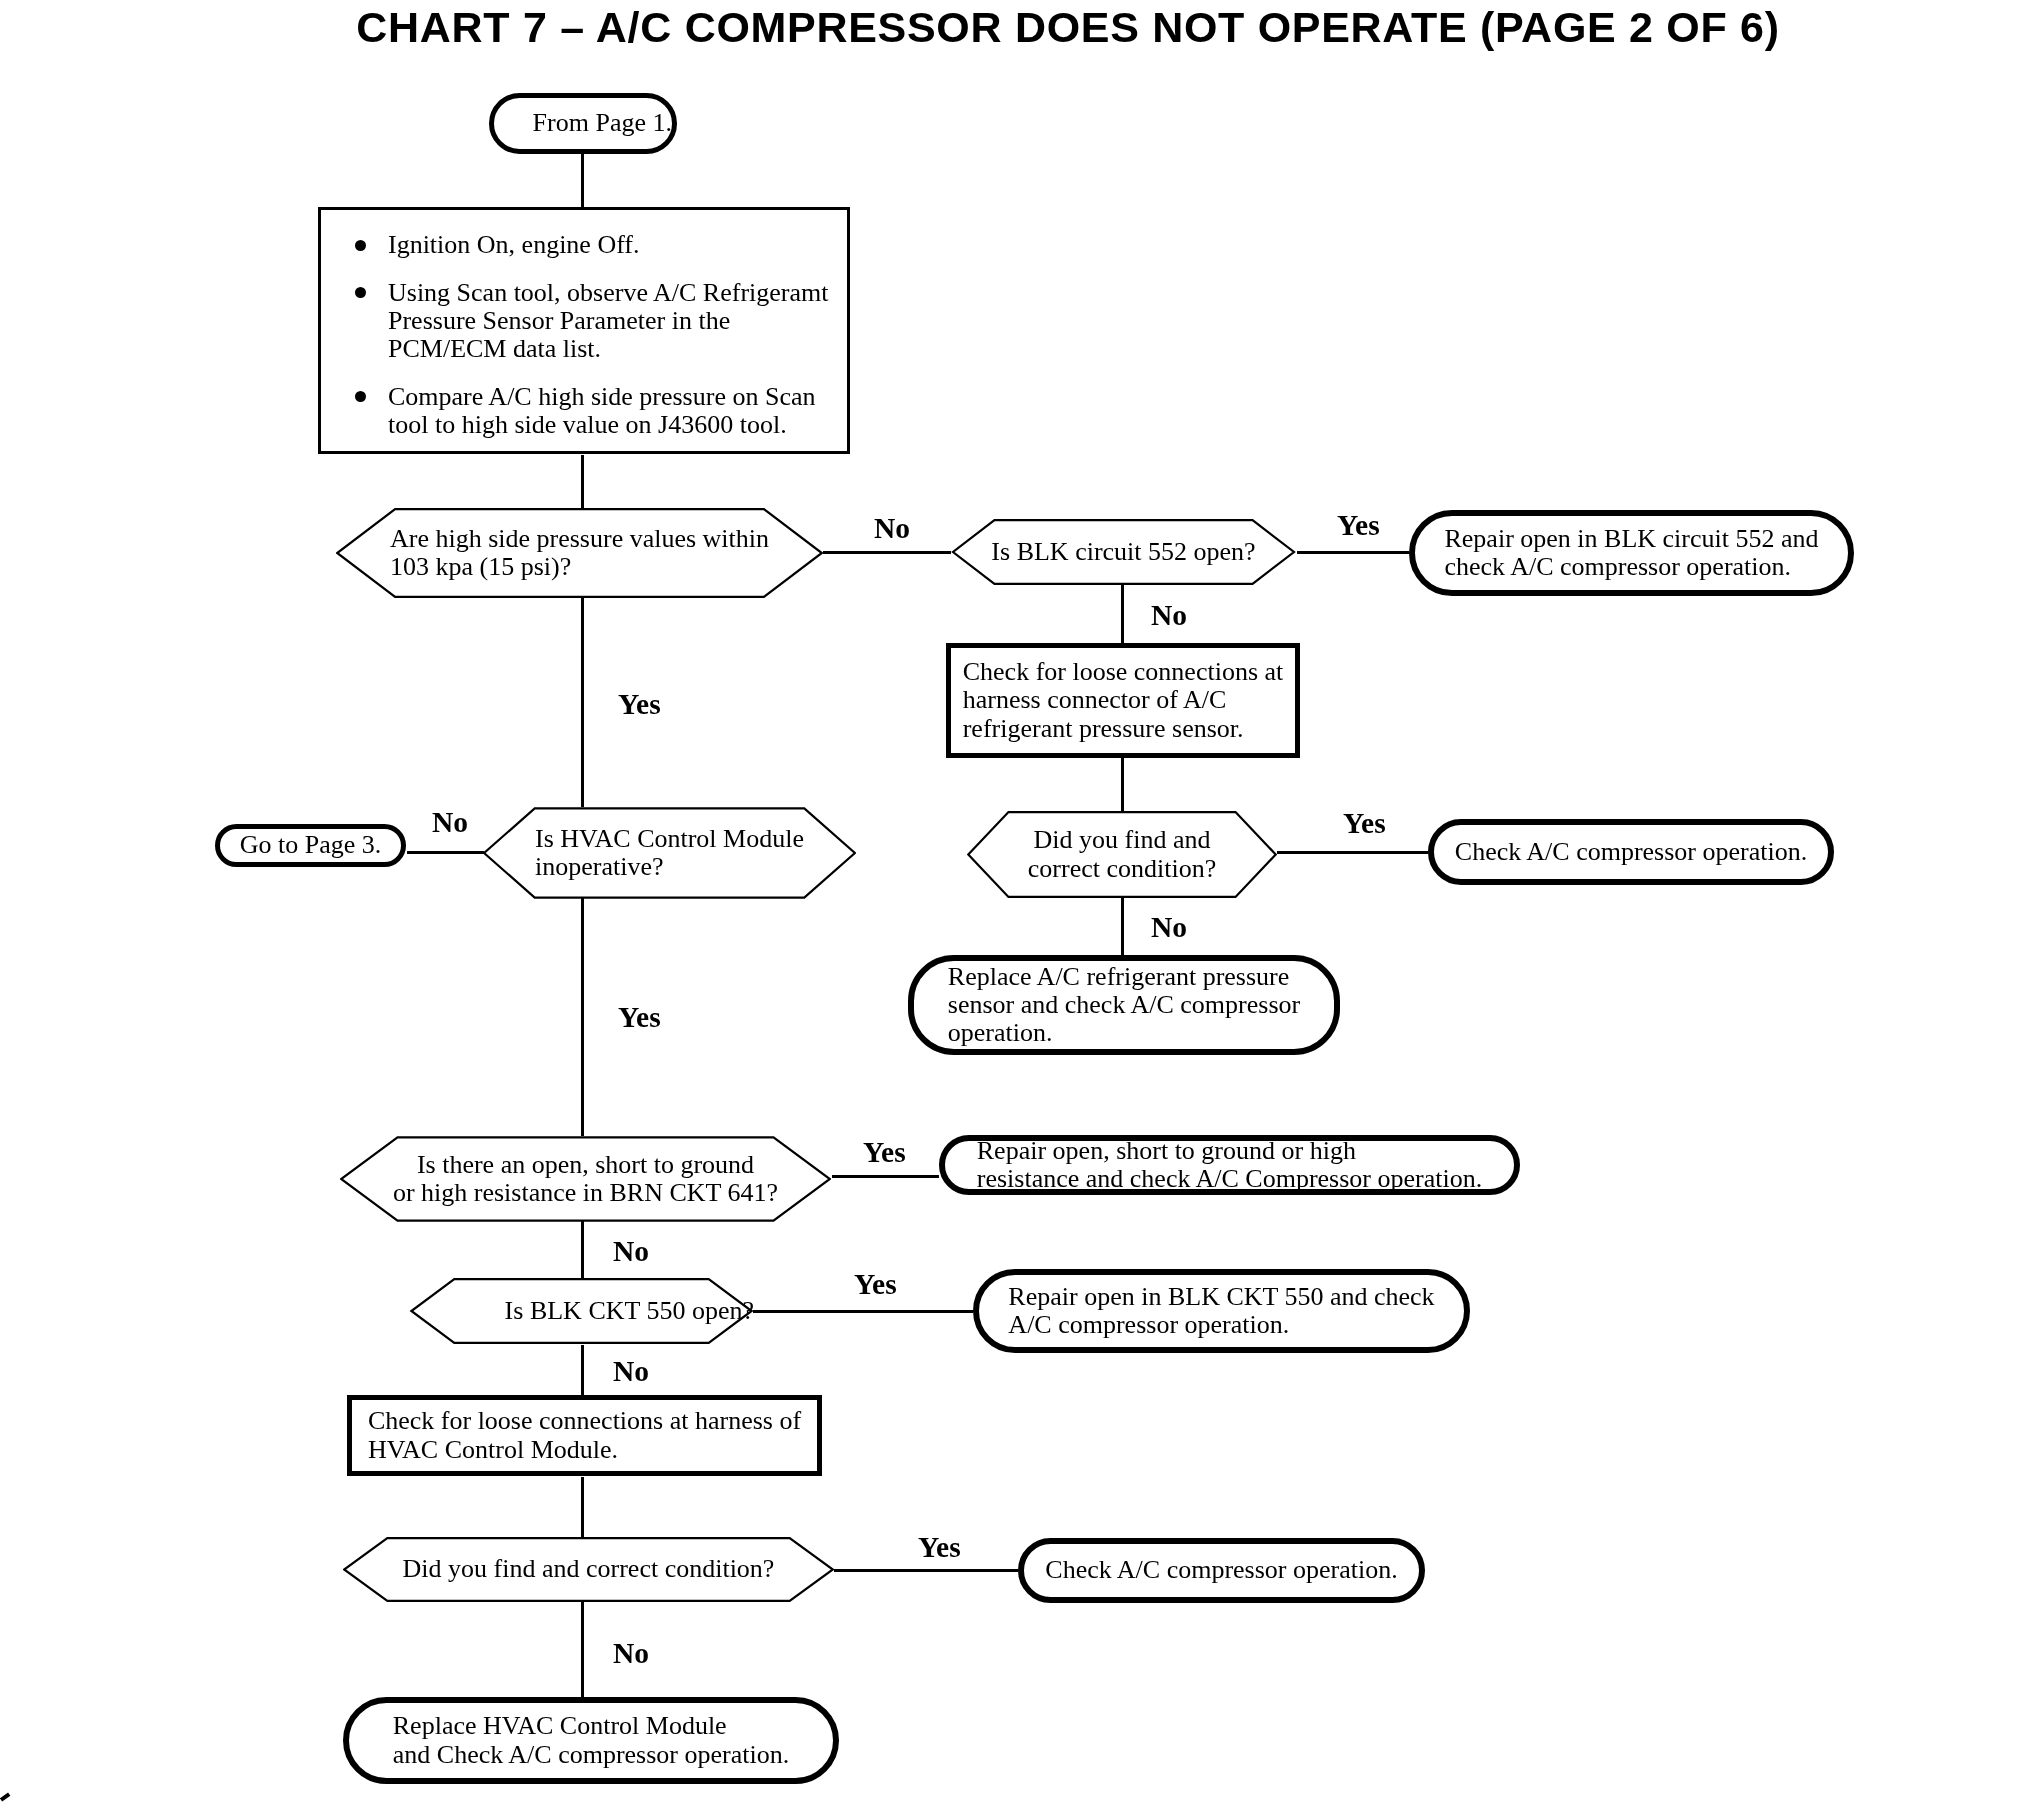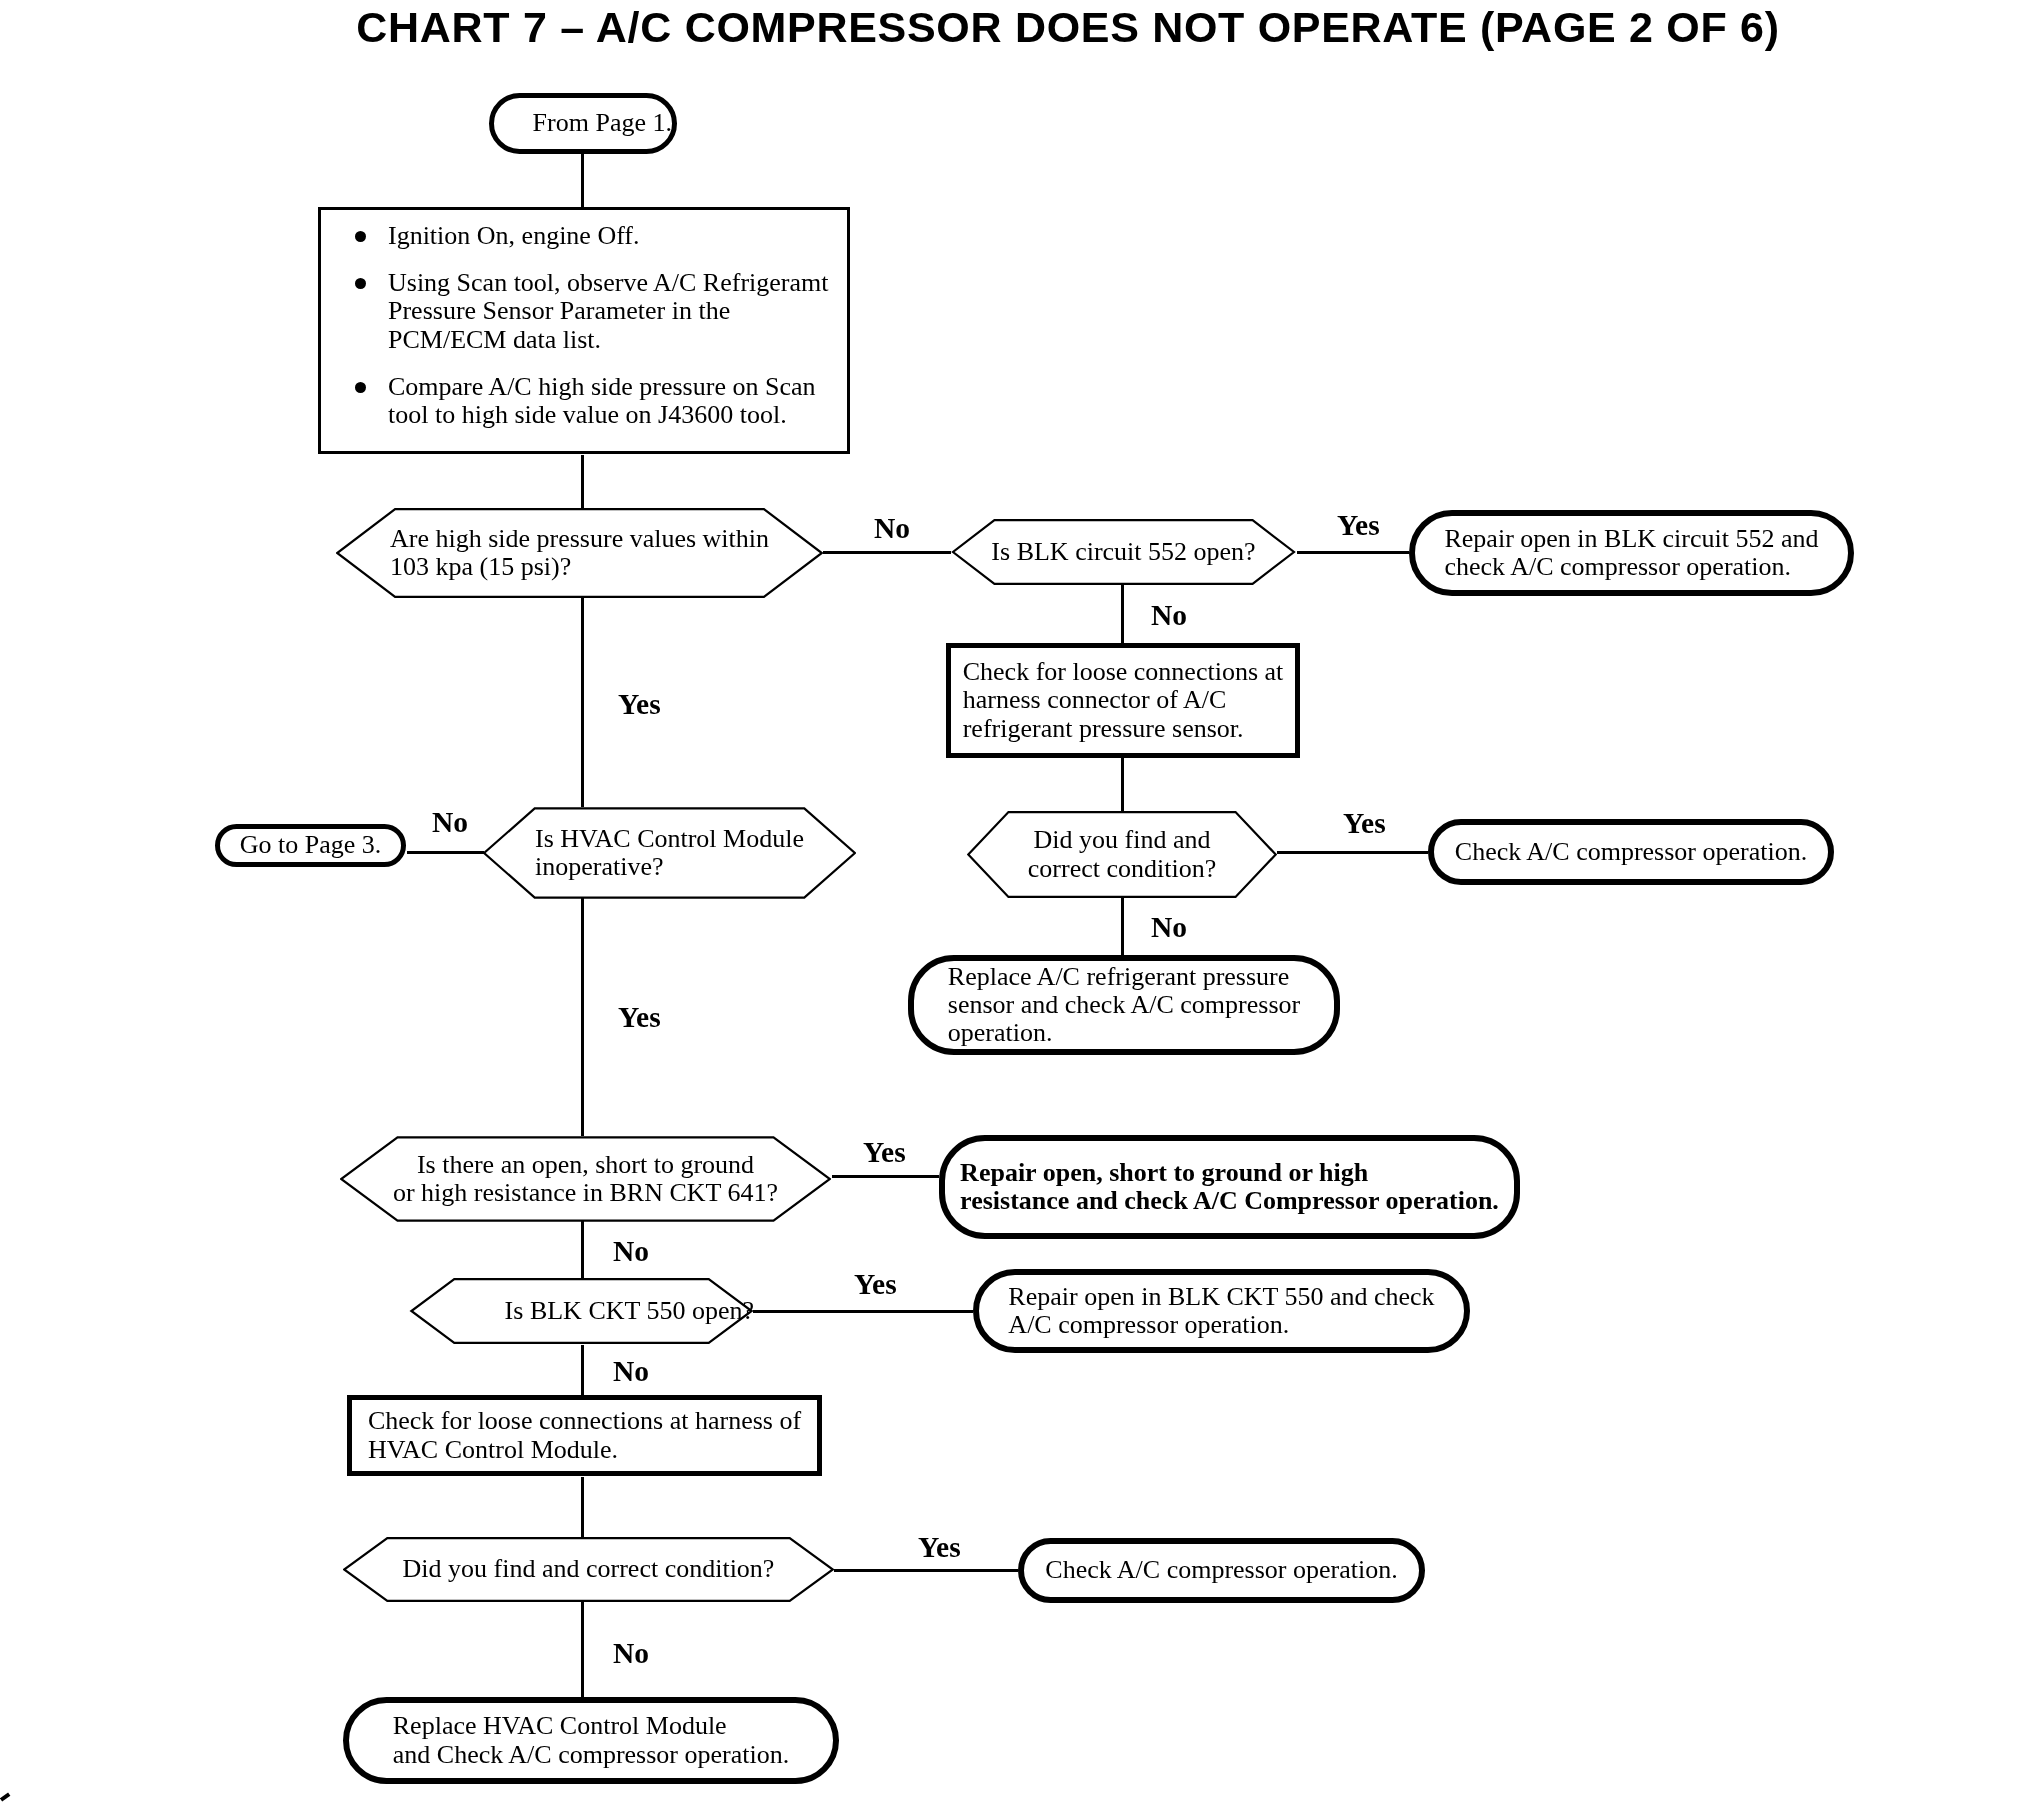--- a/index.html
+++ b/index.html
@@ -49,21 +49,21 @@
     position:absolute;
     font-weight:bold;
     font-size:29.5px;
     z-index:3;
     white-space:nowrap;
   }
   
   .n-instr {
     flex-direction:column;
     align-items:stretch;
-    justify-content:flex-start;
+    justify-content:flex-end;
     gap:19px;
     padding:11.8px 7.4px;
   }
   .bul { display:flex; align-items:flex-start; }
   .dot {
     flex:none;
     width:11px; height:11px;
     background:#000;
     border-radius:50%;
     margin:8.9px 22px 0 26.6px;
@@ -74,21 +74,21 @@
   .n-qhigh     { left:336px;  top:508px;  width:487px; height:90px; }
   .n-qblk552   { left:951px; top:519px;  width:345px; height:66px; }
   .n-rep552    { left:1409px; top:510px;  width:445px; height:86px; }
   .n-chksensor { left:946px; top:643px;  width:354px; height:115px; border-width:5.9px; }
   .n-qfind1    { left:967px; top:811px; width:310px; height:87px; }
   .n-chk1      { left:1428px; top:819px; width:406px; height:66px; }
   .n-repsensor { left:908px; top:955px; width:432px; height:100px; }
   .n-goto3     { left:215px;  top:824px; width:191px; height:43px; }
   .n-qhvac     { left:483px;  top:807px; width:373px; height:92px; }
   .n-qbrn      { left:340px;  top:1136px; width:491px; height:86px; }
-  .n-repbrn    { left:939px; top:1135px; width:581px; height:104px;font-weight:bold; }
+  .n-repbrn    { left:939px; top:1135px; width:581px; height:60px; }
   .n-qblk550   { left:409px;  top:1278px; width:345px; height:66px;justify-content:flex-end; }
   .n-rep550    { left:973px; top:1269px; width:497px; height:84px; }
   .n-chkhvac   { left:347px;  top:1395px; width:475px; height:81px; }
   .n-qfind2    { left:343px;  top:1537px; width:491px; height:65px; }
   .n-chk2      { left:1018px; top:1538px; width:407px; height:65px; }
   .n-rephvac   { left:343px;  top:1697px; width:496px; height:87px; }
   
   .l1  { left:581px;  top:153px;  width:3px;   height:54px; }
   .l2  { left:581px;  top:455px;  width:3px;   height:53px; }
   .l3  { left:823px; top:551px;  width:128px; height:3px; }

